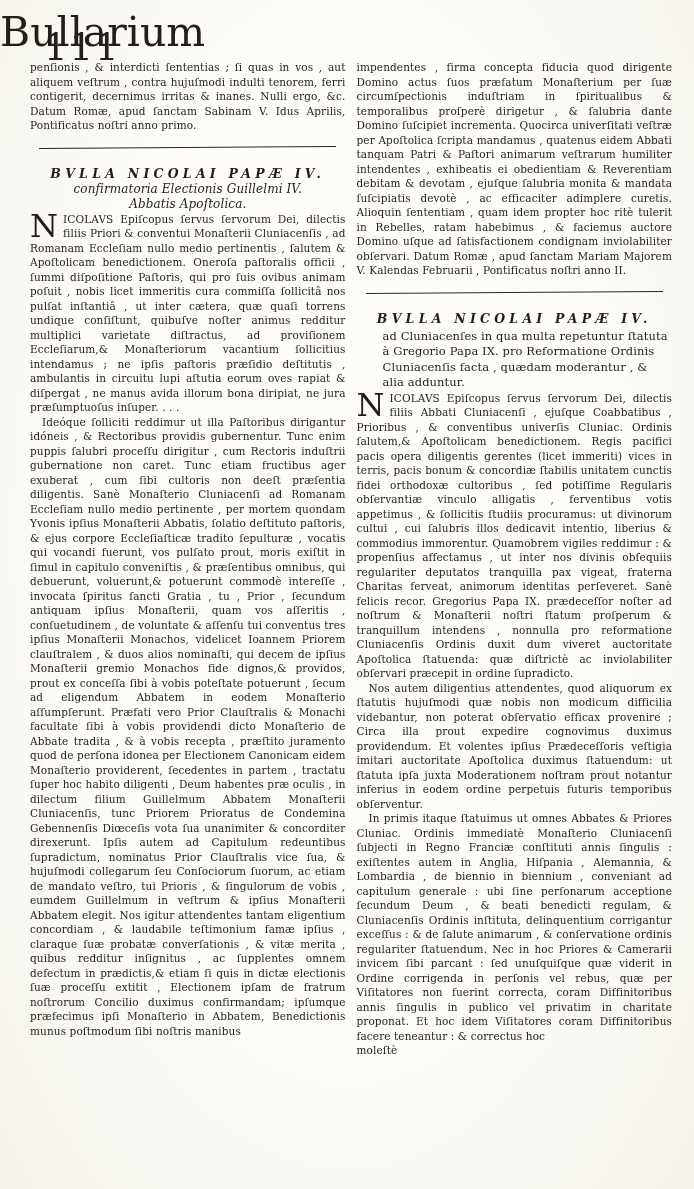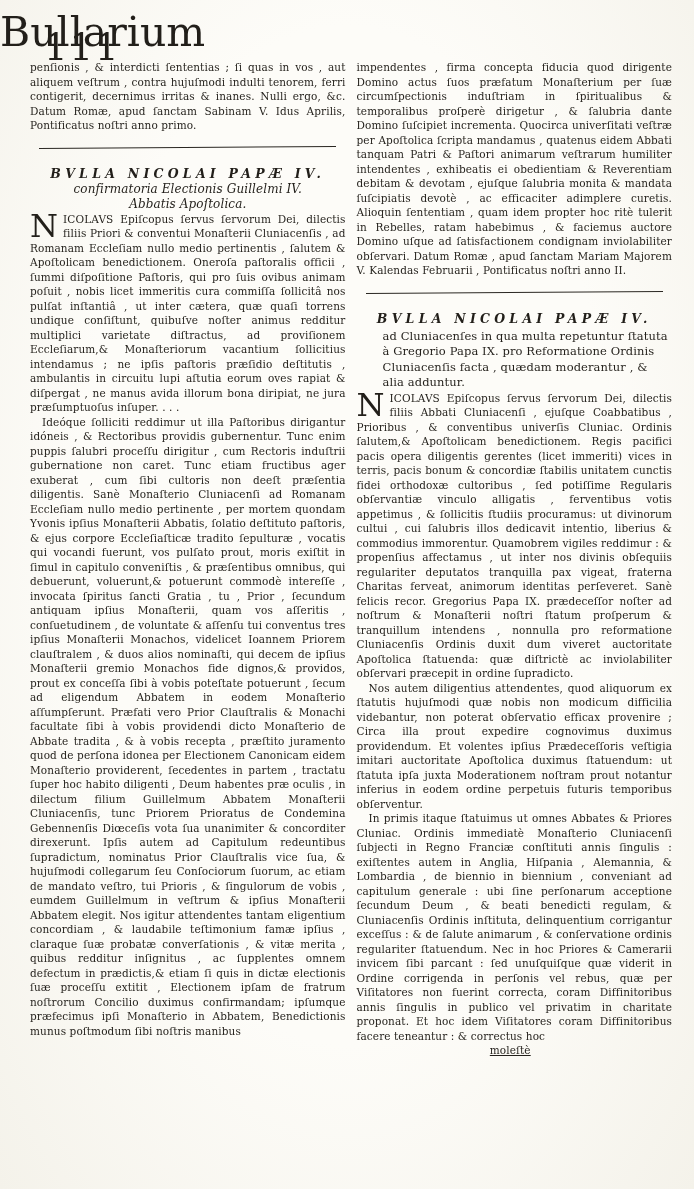--- a/index.html
+++ b/index.html
@@ -85,25 +85,24 @@
   }
   .body-start { margin-top: 13px; }
   .dropcap {
     float: left;
     font-size: 32px;
     line-height: 25px;
     padding: 2px 5px 0 0;
   }
   .indent { text-indent: 12px; }
   .catchword {
-    text-align: center;
+    text-align: left;
     padding-right: 8px;
     font-size: 10.5px;
     line-height: 14px;
-    text-decoration: underline;
   }
 </style>
 </head>
 <body>
 
 <div class="page">
 
   <div class="page-number">111</div>
   <div class="running-title">Bullarium</div>
 

